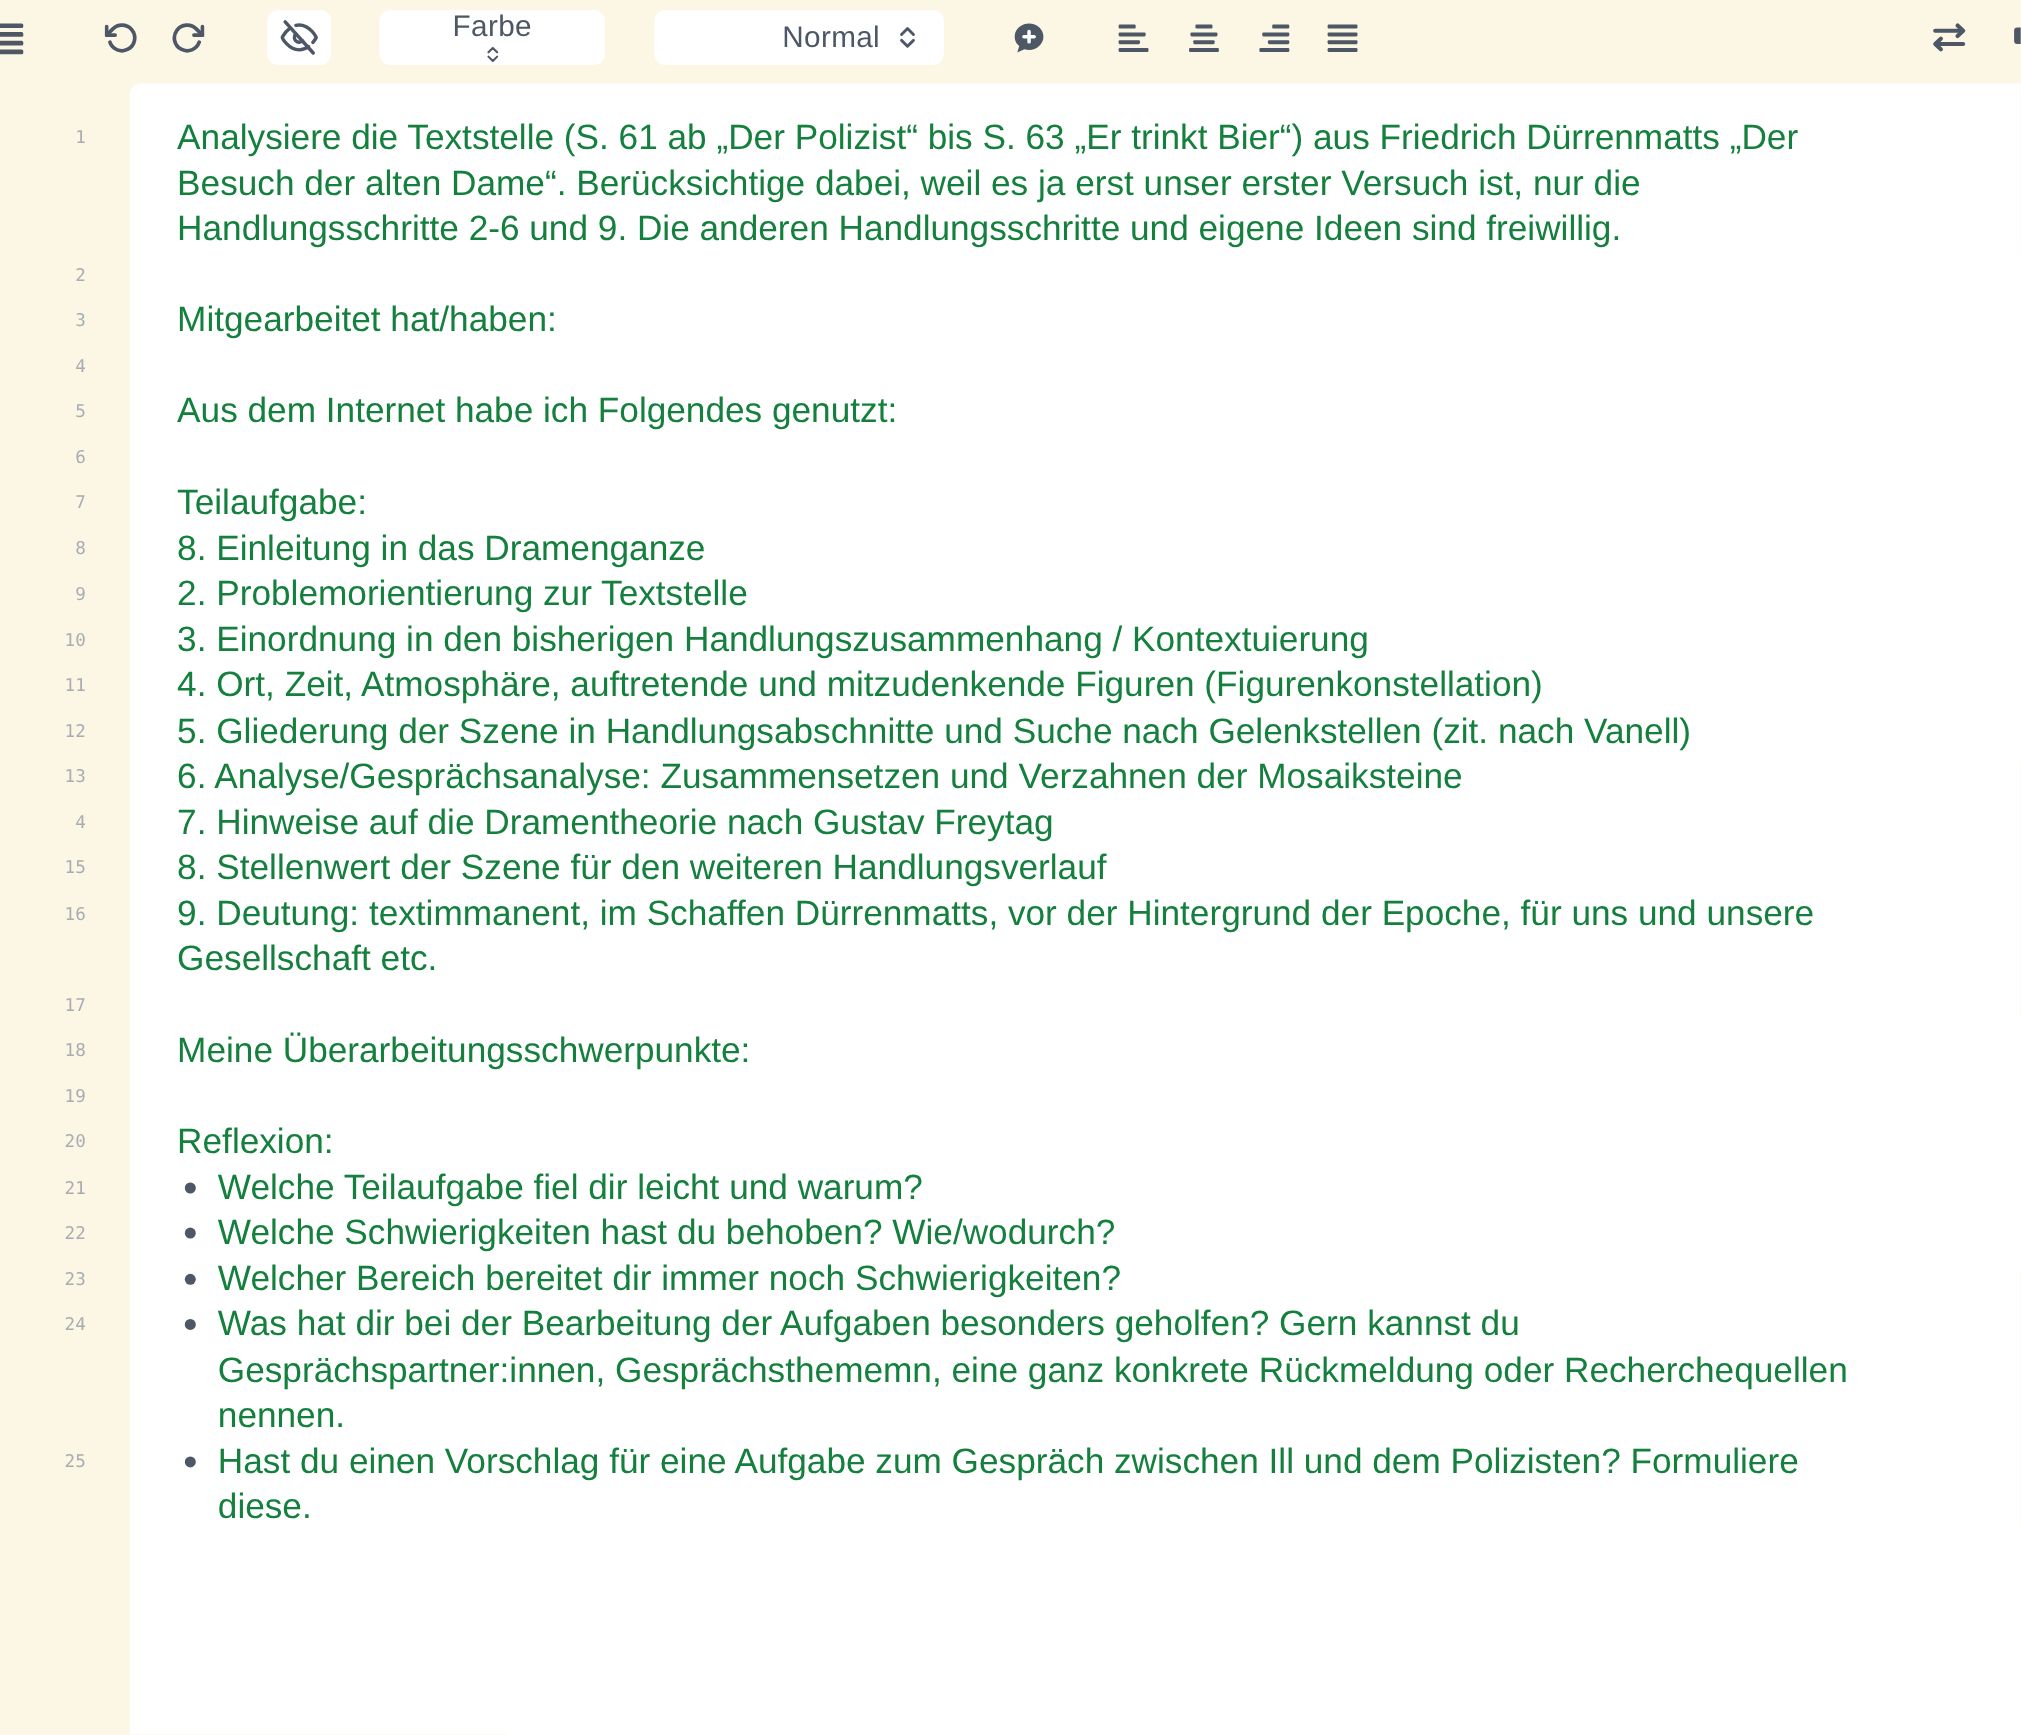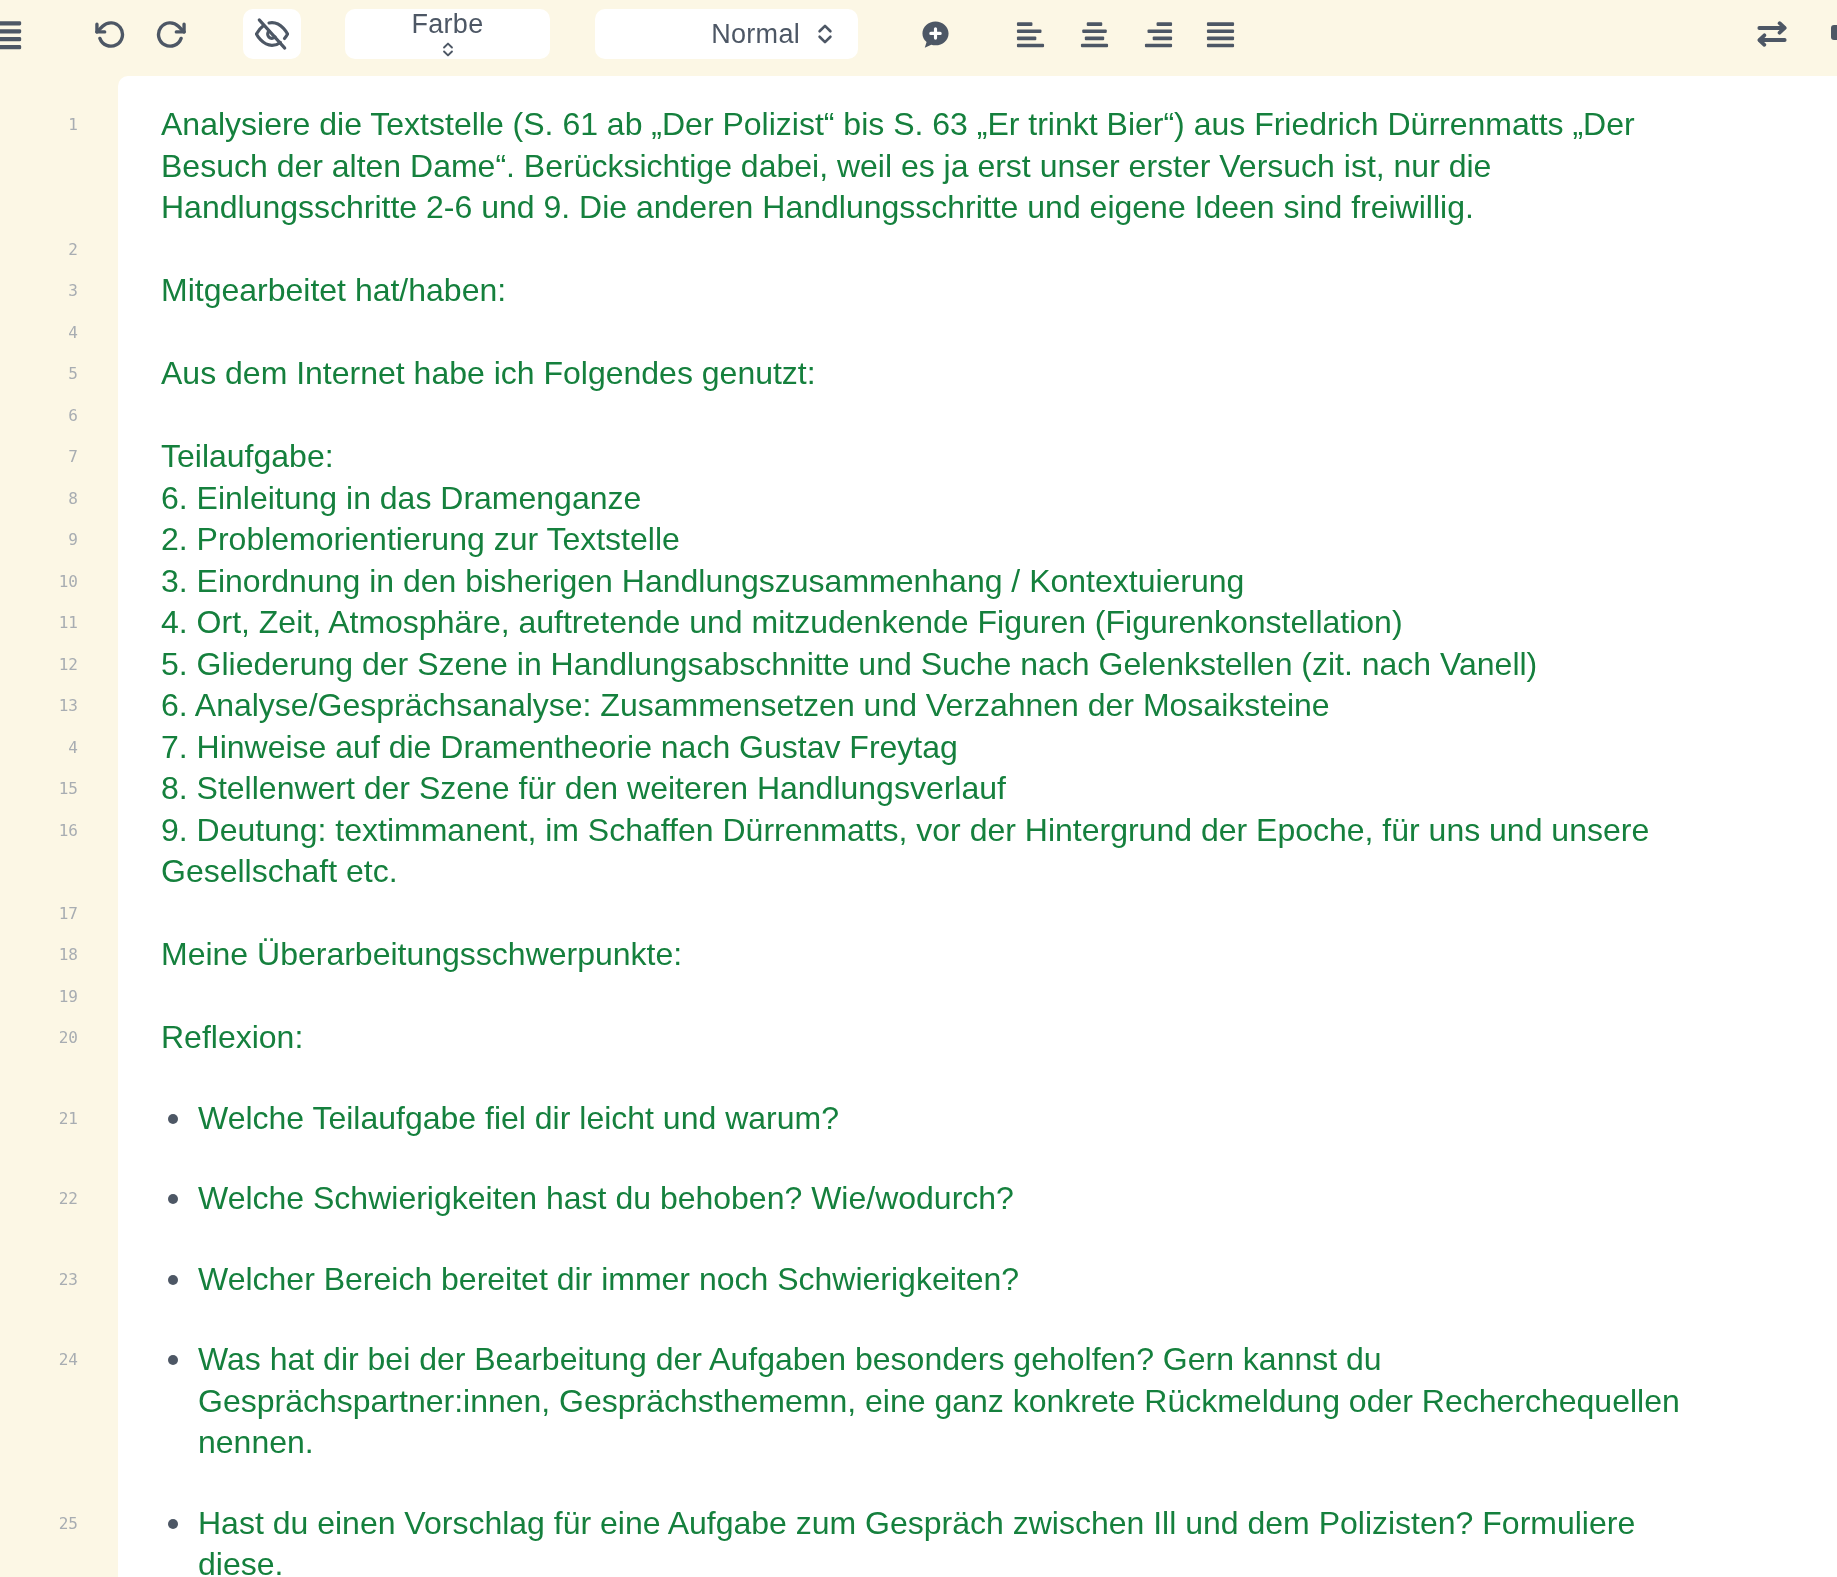--- a/index.html
+++ b/index.html
@@ -48,21 +48,20 @@
   .content{
     width:1560px;
     font-size:32px;line-height:41.5px;color:#15803d;
     white-space:pre-wrap;word-wrap:break-word;
     min-height:41.5px;
   }
   .content.bullet{
     width:1523px;
     padding-left:37px;
     position:relative;
-    margin-top:39px;
   }
   .content.bullet::before{
     content:"";
     position:absolute;left:7px;top:16px;
     width:10px;height:10px;border-radius:50%;
     background:#4D5765;
   }
   
   .edge-sliver{
     position:absolute;top:25px;right:-4px;width:10px;height:15px;
@@ -210,21 +209,21 @@
       <div class="line">
         <div class="num">6</div>
         <div class="content"></div>
       </div>
       <div class="line">
         <div class="num">7</div>
         <div class="content">Teilaufgabe:</div>
       </div>
       <div class="line">
         <div class="num">8</div>
-        <div class="content">6. Einleitung in das Dramenganze</div>
+        <div class="content">8. Einleitung in das Dramenganze</div>
       </div>
       <div class="line">
         <div class="num">9</div>
         <div class="content">2. Problemorientierung zur Textstelle</div>
       </div>
       <div class="line">
         <div class="num">10</div>
         <div class="content">3. Einordnung in den bisherigen Handlungszusammenhang / Kontextuierung</div>
       </div>
       <div class="line">

